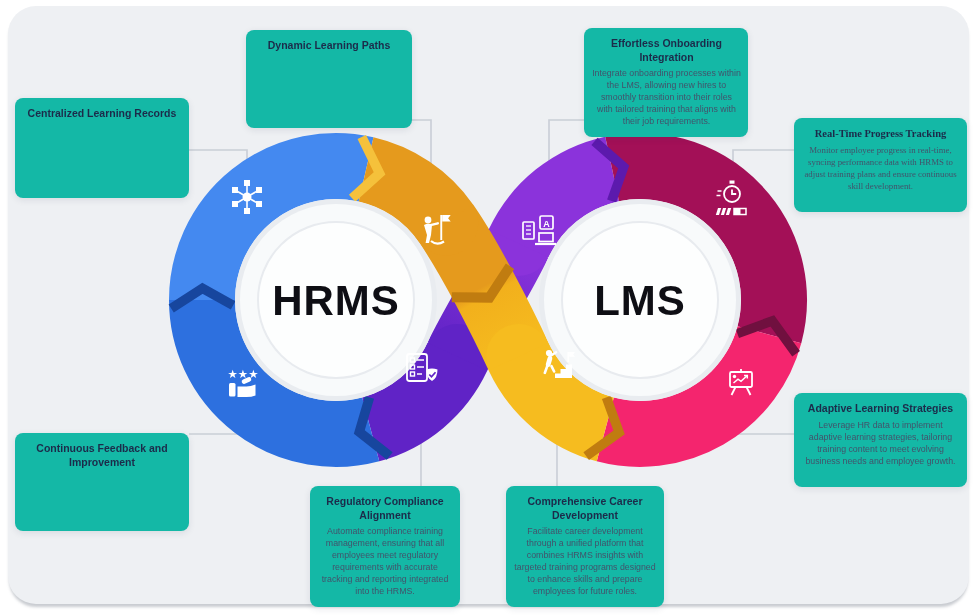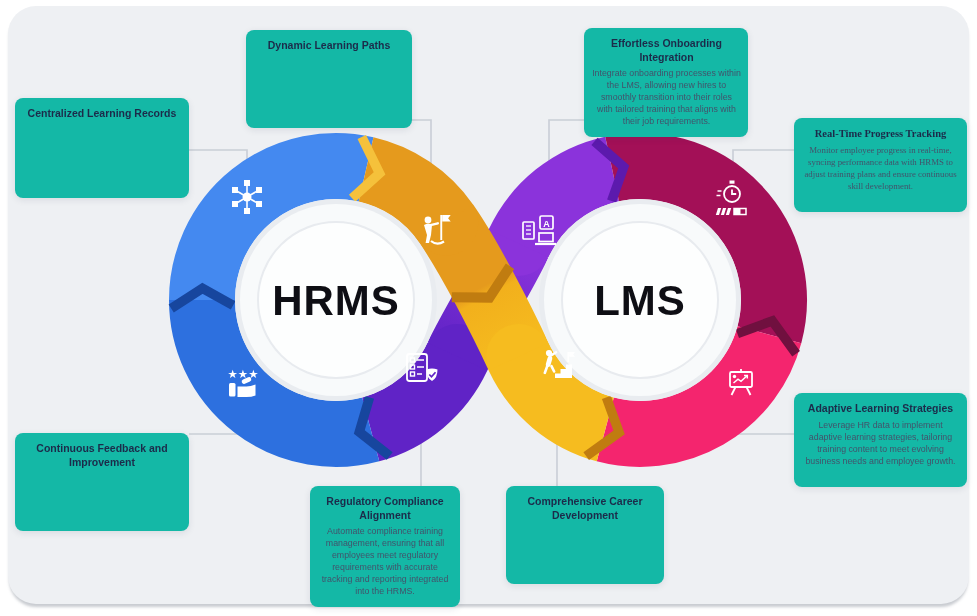--- a/index.html
+++ b/index.html
@@ -222,14 +222,15 @@
   <div class="card c6">
     <h3>Adaptive Learning Strategies</h3>
     <p>Leverage HR data to implement adaptive learning strategies, tailoring training content to meet evolving business needs and employee growth.</p>
   </div>
   <div class="card c7">
     <h3>Regulatory Compliance Alignment</h3>
     <p>Automate compliance training management, ensuring that all employees meet regulatory requirements with accurate tracking and reporting integrated into the HRMS.</p>
   </div>
   <div class="card c8">
     <h3>Comprehensive Career Development</h3>
+    <p>Facilitate career development through a unified platform that combines HRMS insights with targeted training programs designed to enhance skills and prepare employees for future roles.</p>
   </div>
 </div>
 
 </body></html>

